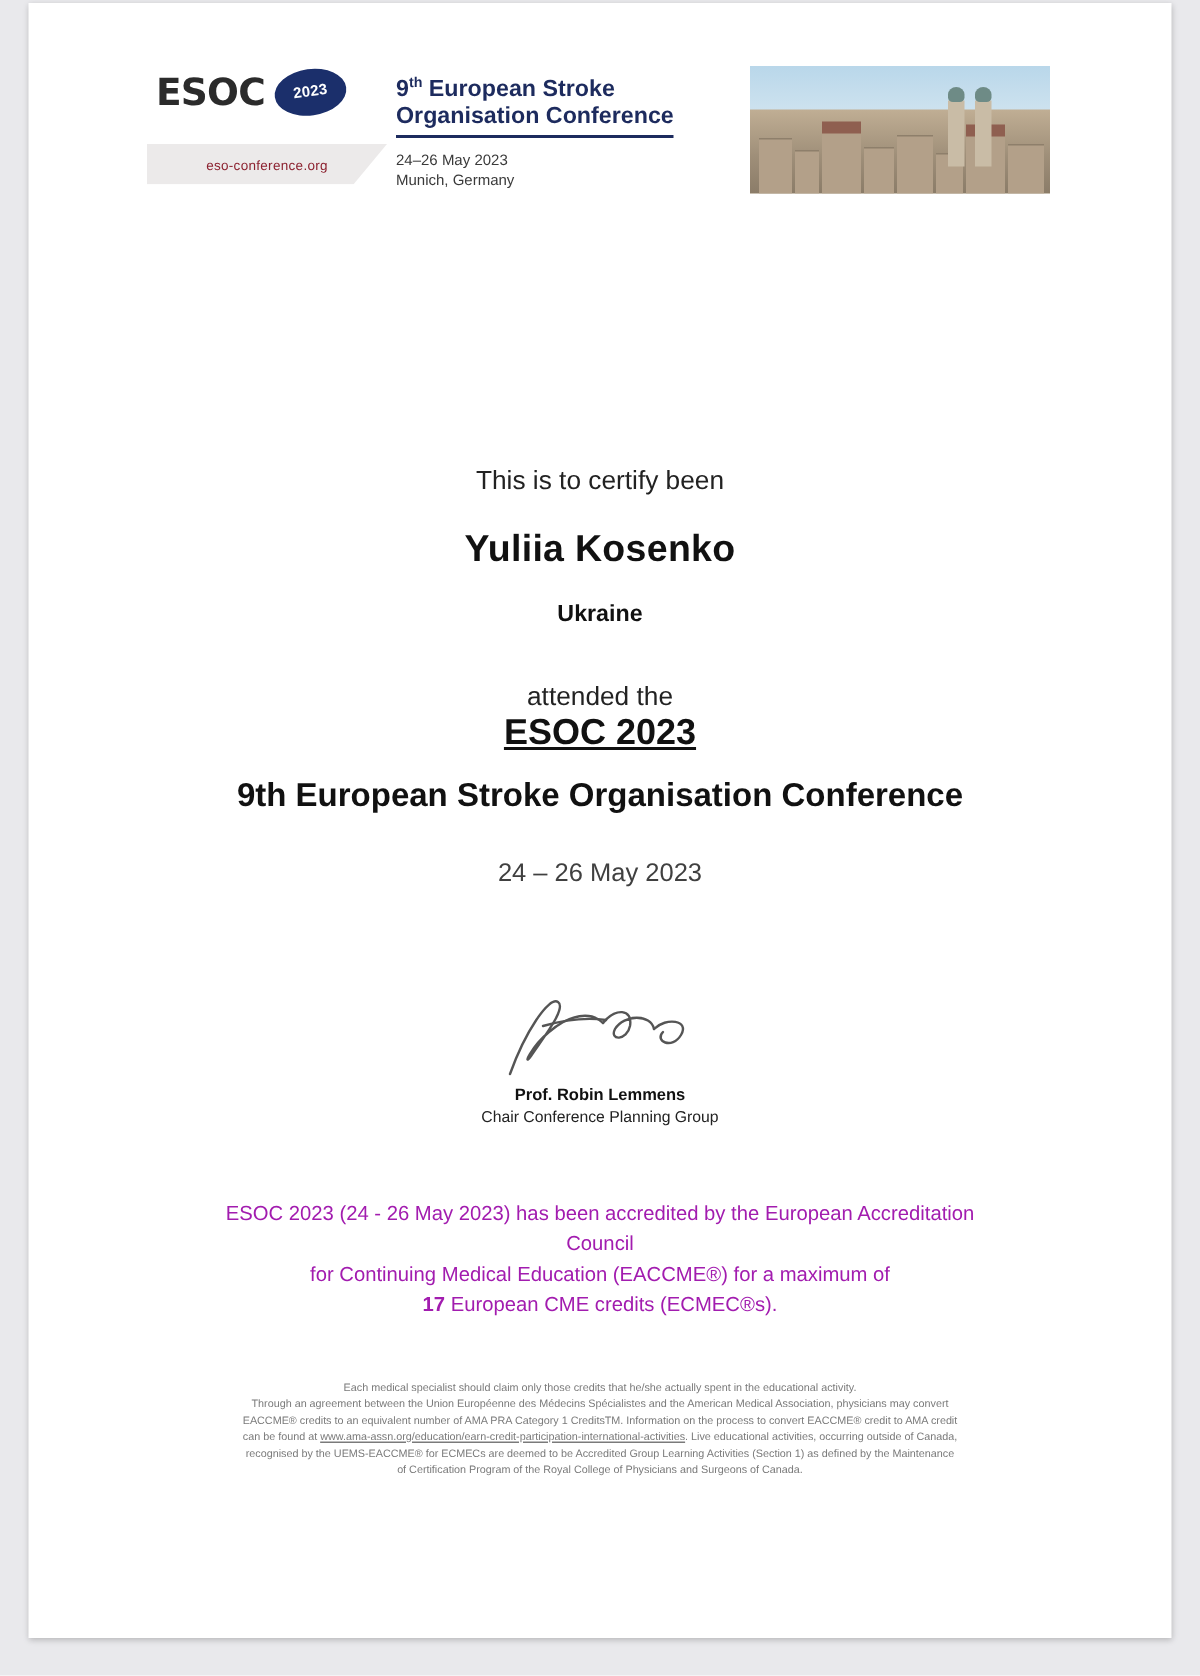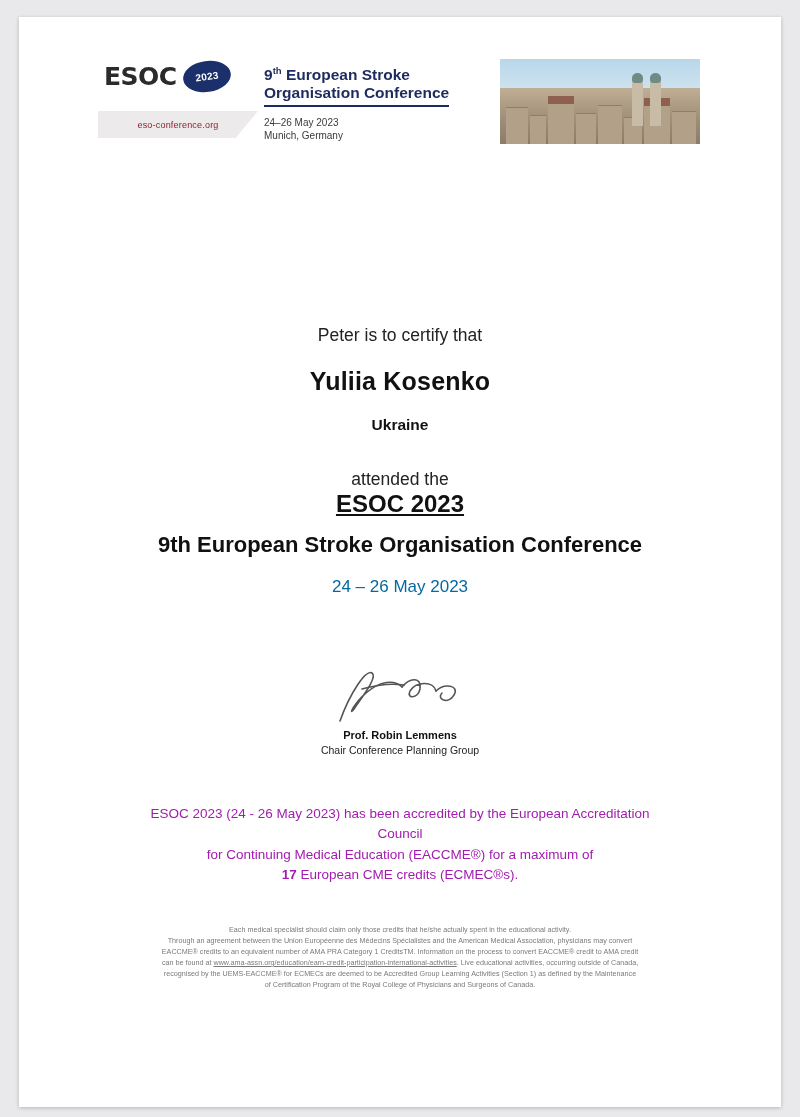--- a/index.html
+++ b/index.html
@@ -13,21 +13,21 @@
     height: 1117px;
     overflow: hidden;
   }
   .page-wrap {
     width: 800px;
     height: 1117px;
     display: flex;
     align-items: flex-start;
     justify-content: center;
     background: #e9e9ec;
-    padding-top: 17px;
+    padding-top: 2px;
     box-sizing: border-box;
   }
   .certificate {
     position: relative;
     width: 762px;
     height: 1090px;
     background: #ffffff;
     box-shadow: 0 1px 4px rgba(0,0,0,0.22);
     box-sizing: border-box;
     overflow: hidden;
@@ -197,23 +197,23 @@
     color: #111;
     text-decoration: underline;
   }
   .event-subtitle {
     margin-top: 14px;
     font-size: 22px;
     font-weight: bold;
     color: #111;
   }
   .event-dates {
-    margin-top: 19px;
+    margin-top: 29px;
     font-size: 17px;
-    color: #0369a1;
+    color: #404040;
   }
 
   
   .signatures {
     margin-top: 66px;
     display: flex;
     justify-content: center;
     gap: 108px;
   }
   .sig-block {
@@ -305,21 +305,21 @@
         <div class="bldg" style="left:144px;width:26px;height:40px;"></div>
         <div class="bldg" style="left:172px;width:24px;height:32px;"></div>
         <div class="roof" style="left:48px;bottom:40px;width:26px;height:8px;"></div>
         <div class="roof" style="left:144px;bottom:38px;width:26px;height:8px;"></div>
         <div class="tower" style="left:132px;"></div>
         <div class="tower" style="left:150px;"></div>
       </div>
     </div>
 
     <div class="body-area">
-      <div class="certify-line">Peter is to certify that</div>
+      <div class="certify-line">This is to certify been</div>
       <div class="recipient-name">Yuliia Kosenko</div>
       <div class="recipient-country">Ukraine</div>
       <div class="attended-line">attended the</div>
       <div class="event-name">ESOC 2023</div>
       <div class="event-subtitle">9th European Stroke Organisation Conference</div>
       <div class="event-dates">24 – 26 May 2023</div>
 
       <div class="signatures">
 
 

